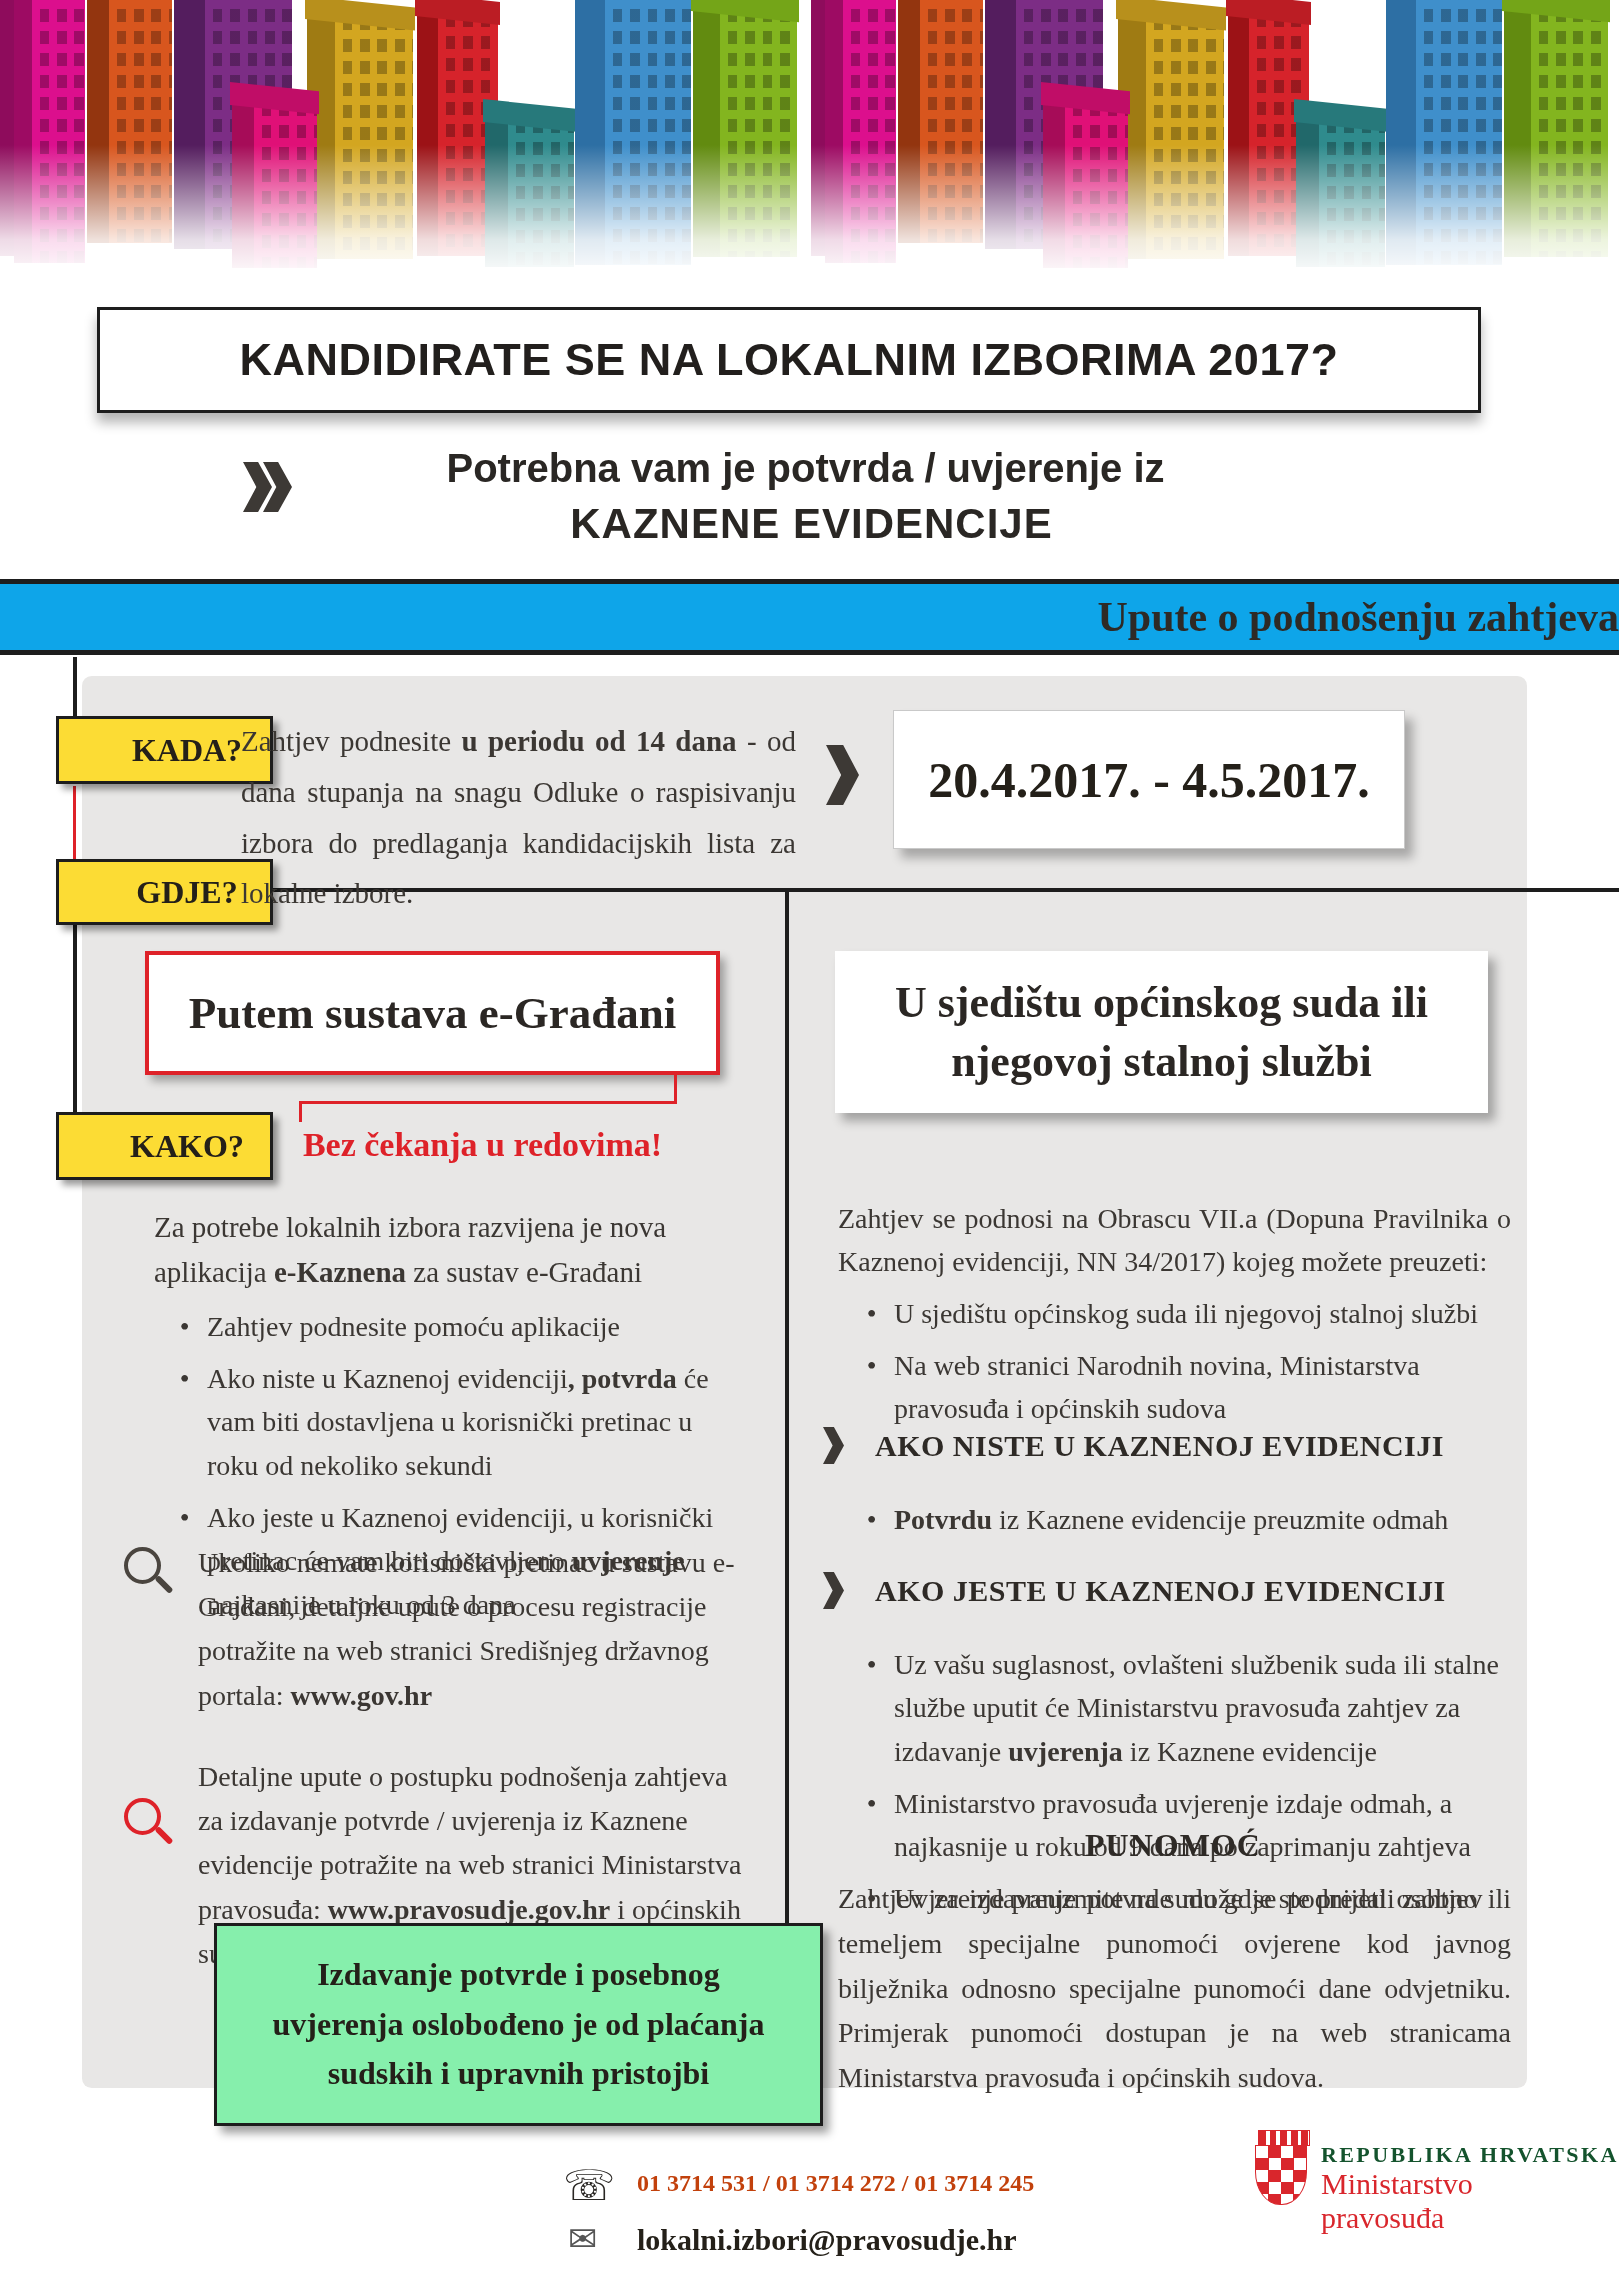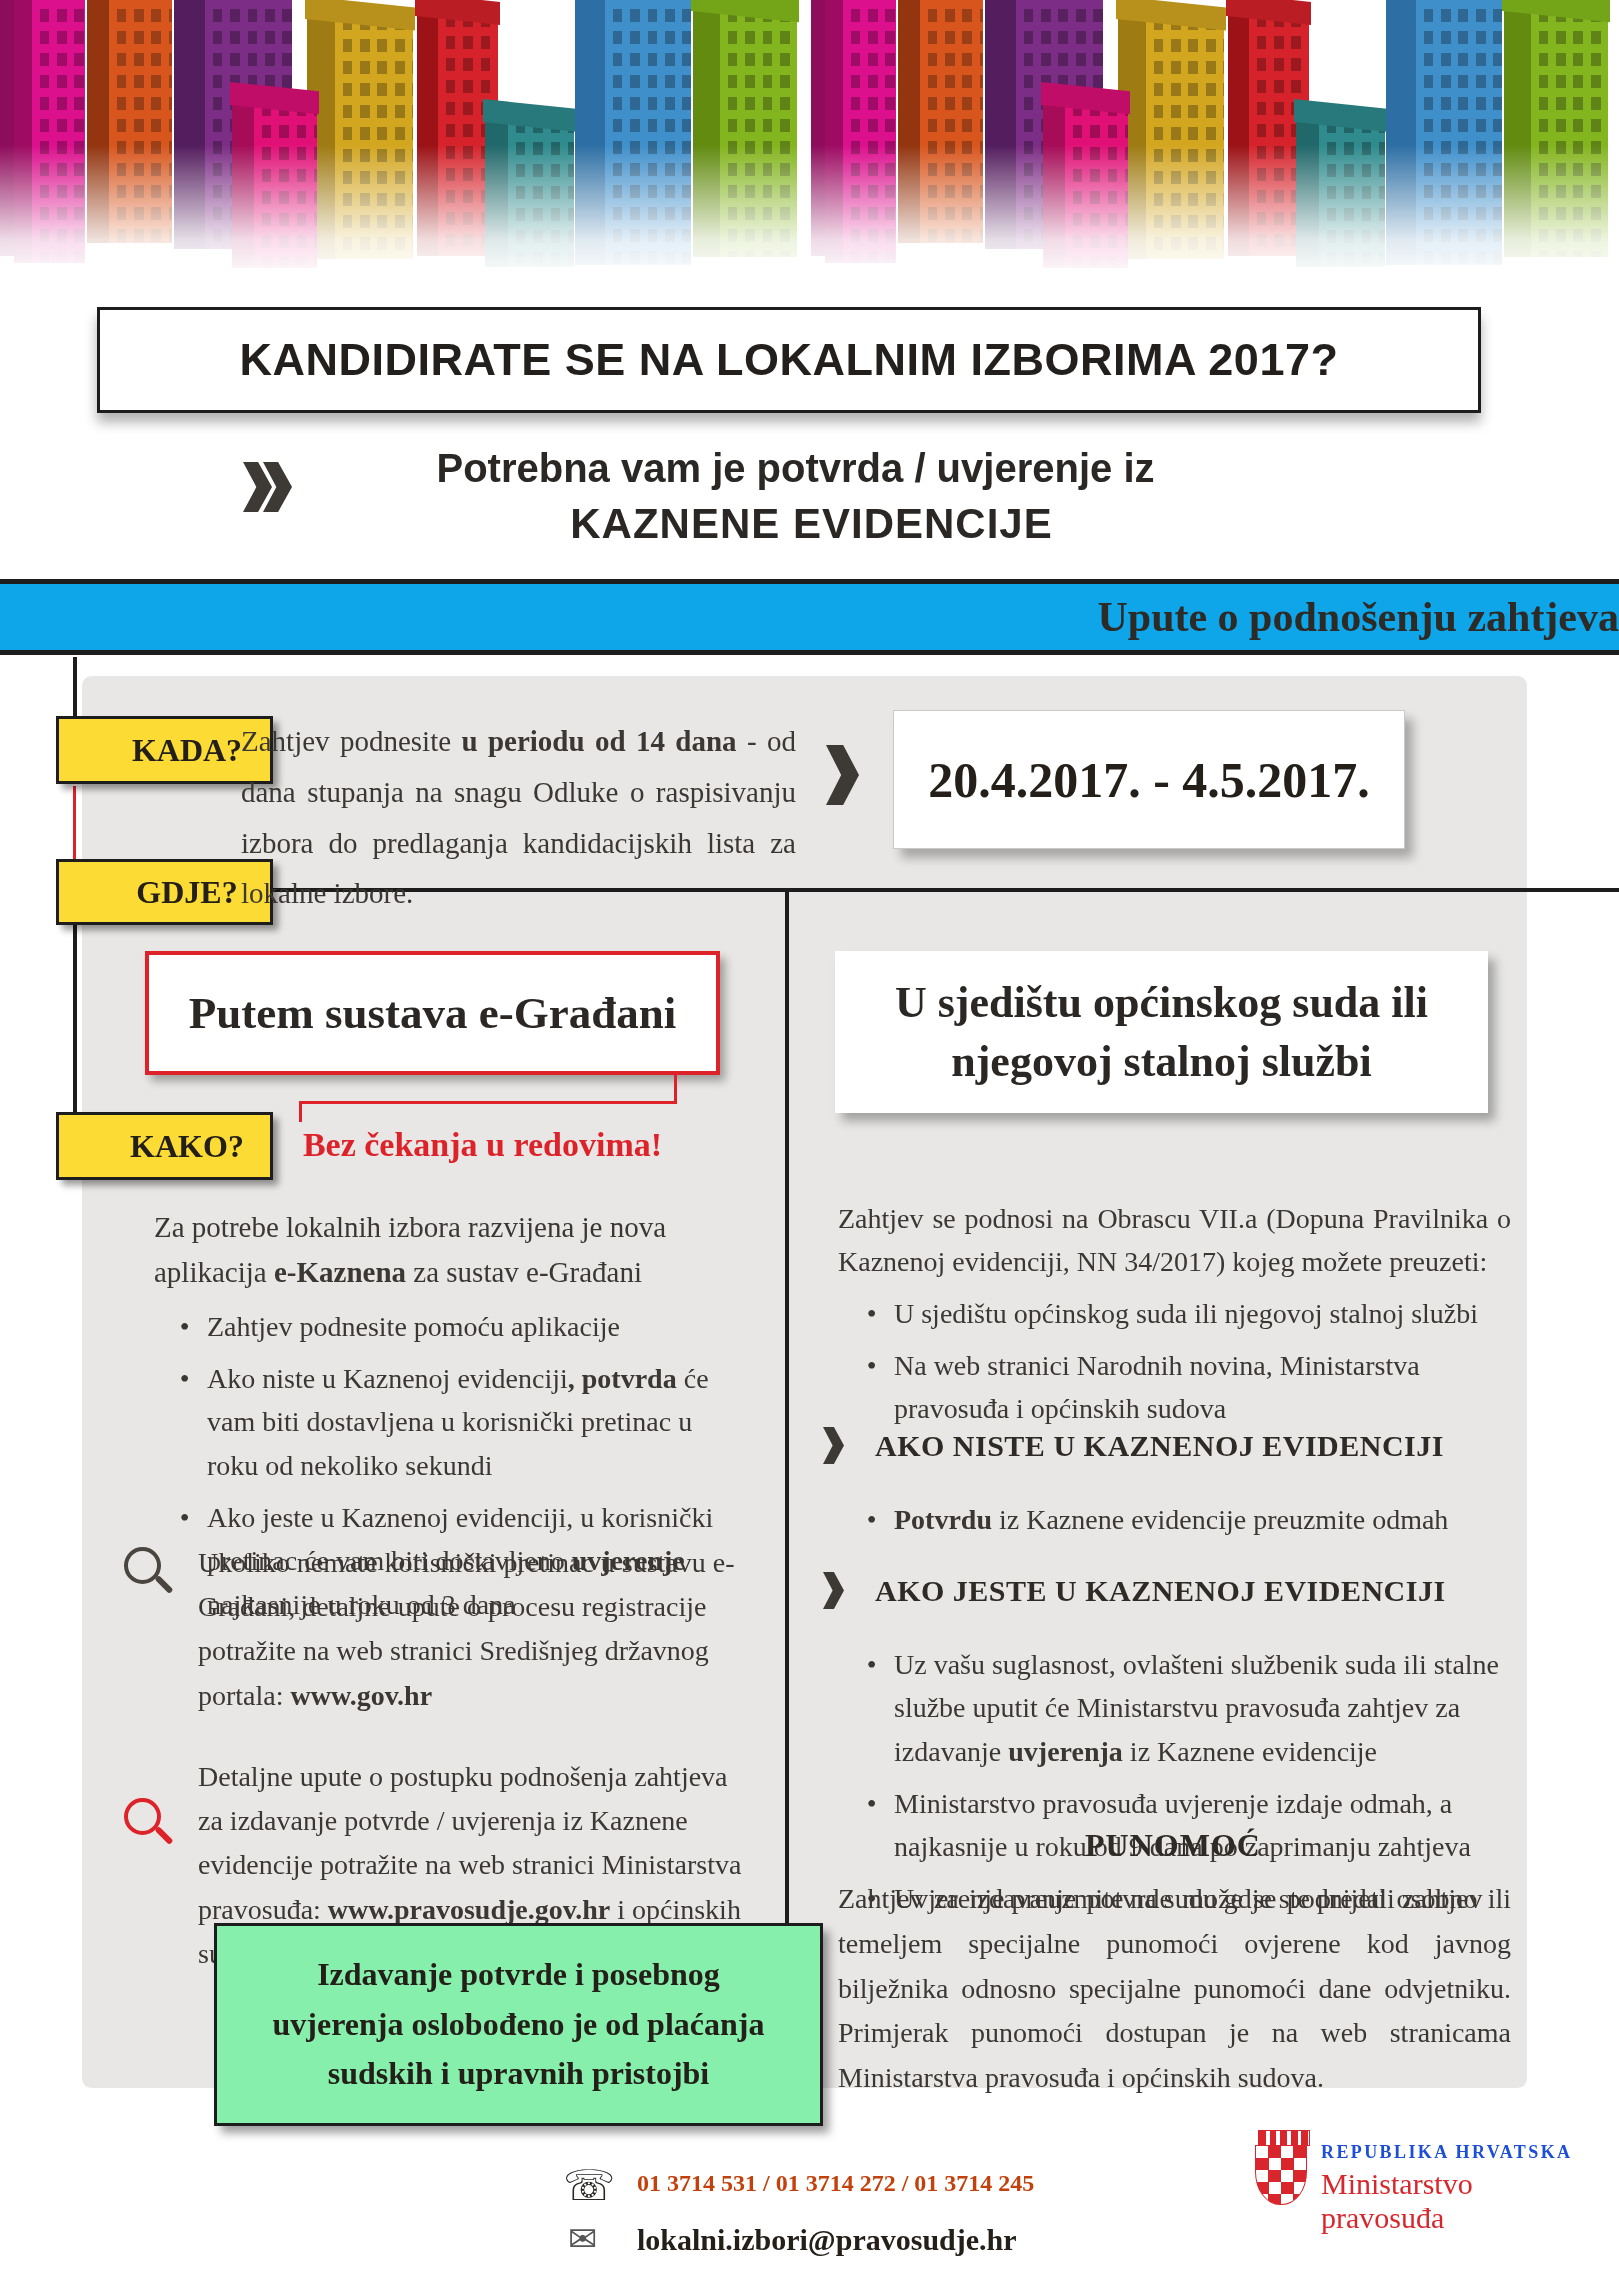--- a/index.html
+++ b/index.html
@@ -22,21 +22,21 @@
     background:linear-gradient(to bottom, rgba(255,255,255,0) 0%, rgba(255,255,255,.85) 70%, #fff 100%);}
 
   
   #title-box{left:97px;top:307px;width:1378px;height:100px;background:#fff;border:3.9px solid #1d1d1d;
     box-shadow:0 9.7px 11.6px rgba(0,0,0,.3);display:flex;align-items:center;justify-content:center;}
   #title-box span{font-family:"Liberation Sans",sans-serif;font-weight:bold;font-size:45px;letter-spacing:0.5px;color:#221f1d;}
   .chev{display:inline-block;background:#3d3935;}
   .chev-shape{clip-path:polygon(0 0,52% 0,100% 50%,52% 100%,0 100%,46% 50%);}
   #chev-sub1{left:243px;top:462px;width:29px;height:50px;}
   #chev-sub2{left:263px;top:462px;width:29px;height:50px;}
-  #subtitle1{left:274px;top:446px;width:1043px;text-align:center;font-family:"Liberation Sans",sans-serif;font-weight:bold;font-size:40px;color:#2a2724;}
+  #subtitle1{left:284px;top:446px;width:1043px;text-align:center;font-family:"Liberation Sans",sans-serif;font-weight:bold;font-size:40px;color:#2a2724;}
   #subtitle2{left:290px;top:500px;width:1043px;text-align:center;font-family:"Liberation Sans",sans-serif;font-weight:bold;font-size:42px;letter-spacing:1px;color:#2a2724;}
 
   
   #banner{left:0;top:579px;width:1619px;height:66px;background:#0ea5e9;border-top:5.8px solid #1d1d1d;border-bottom:5.8px solid #1d1d1d;
     display:flex;align-items:center;justify-content:flex-end;}
   #banner span{font-size:42px;font-weight:bold;color:#2e2a26;}
 
   
   #panel{left:82px;top:676px;width:1445px;height:1412px;background:#e8e7e6;border-radius:9.7px;}
   #hline{left:217px;top:888px;width:1402px;height:3.9px;background:#1d1d1d;}
@@ -108,21 +108,21 @@
   #mail-icon{left:568px;top:2219px;font-size:35px;color:#555;}
   #phones{left:637px;top:2170px;font-size:24px;font-weight:bold;color:#c2410c;}
   #email{left:637px;top:2223px;font-size:30px;font-weight:bold;color:#242019;}
 
   
   #logo-crown{left:1258px;top:2130px;width:50px;height:13.5px;
     background:repeating-linear-gradient(to right, #d9262c 0 6.8px, #fff 6.8px 10.6px);border:1px solid #d9262c;}
   #logo-shield{left:1255px;top:2145px;width:50px;height:58px;
     background:conic-gradient(#d9262c 0 90deg,#fff 90deg 180deg,#d9262c 180deg 270deg,#fff 270deg 360deg);
     background-size:25px 24px;border-radius:0 0 25px 25px/0 0 33px 33px;border:1px solid #d9262c;}
-  #logo-l1{left:1321px;top:2142px;font-size:18px;letter-spacing:2.4px;color:#1d4ed8;font-weight:bold;}
+  #logo-l1{left:1321px;top:2142px;font-size:22px;letter-spacing:2.4px;color:#14532d;font-weight:bold;}
   #logo-l2{left:1321px;top:2167px;font-size:30px;color:#d9262c;}
   #logo-l3{left:1321px;top:2201px;font-size:30px;color:#d9262c;}
 </style>
 </head>
 <body>
 
 <div id="page">
 
   <div id="skyline">
       <div class="bldg" style="left: 0px; top: 0px; width: 15.4px; height: 256px;">

